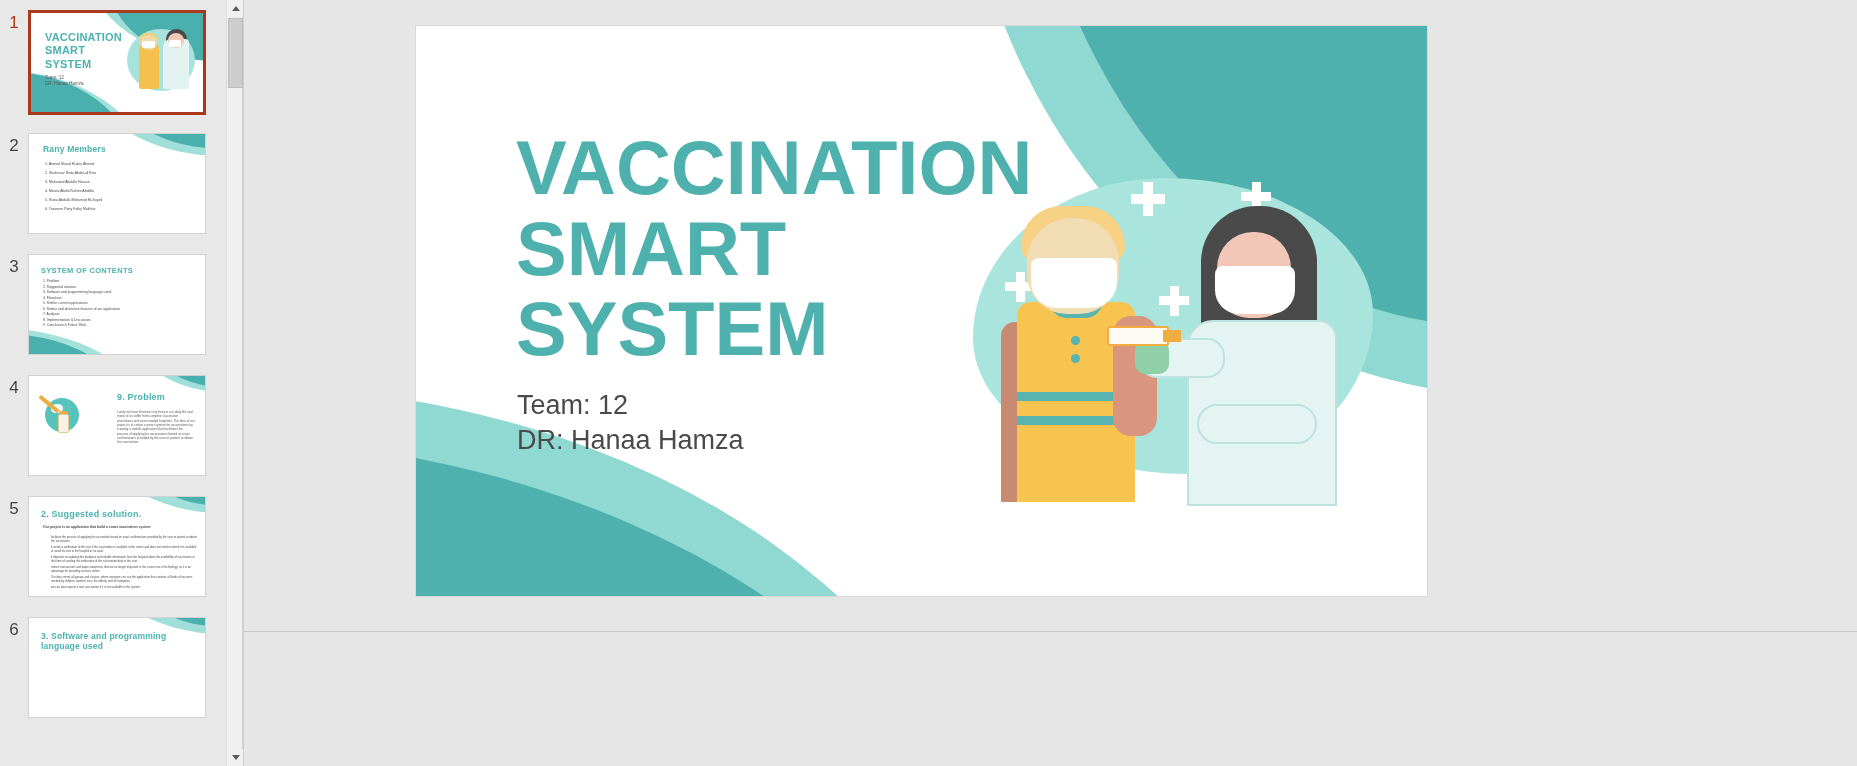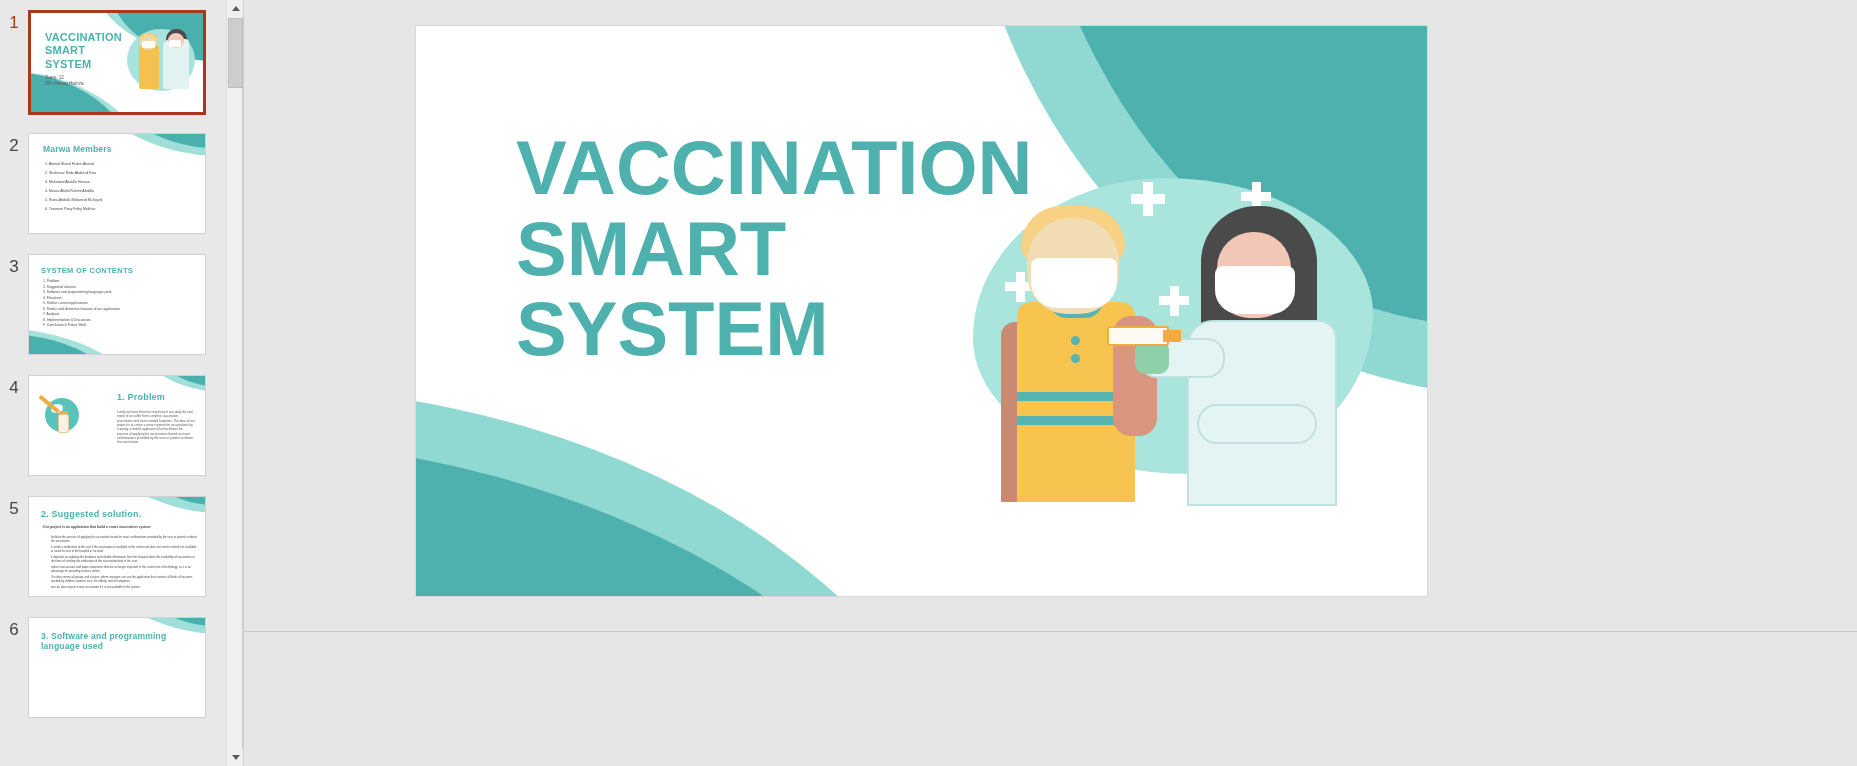--- a/index.html
+++ b/index.html
@@ -508,21 +508,21 @@
         </div>
       </div>
     </div>
 
     <div class="thumb-row" style="top:133px;">
       <div class="thumb-num">2</div>
       <div class="thumb-frame">
         <div class="thumb-inner">
           <div class="wave-tr2" style="top:-62%;height:84%;"></div>
           <div class="wave-tr" style="top:-68%;height:82%;"></div>
-          <div class="t-title" style="left:14px;top:10px;font-size:8.5px;">Marwa Members</div>
+          <div class="t-title" style="left:14px;top:10px;font-size:8.5px;">Rany Members</div>
           <div class="t-list" style="left:16px;top:26px;font-size:3.5px;line-height:2.6;">
             <div>1. Ahmed Sharaf El-den Ahmed</div>
             <div>2. Shahenaz Reda Abdel-all Eisa</div>
             <div>3. Mohamed Abdalla Hassan</div>
             <div>4. Marwa Abdel-Rahmn Abdalla</div>
             <div>5. Rania Abdalla Mohamed El-Sayed</div>
             <div>6. Yassmen Rany Fathy Mokhtar</div>
           </div>
         </div>
       </div>
@@ -554,21 +554,21 @@
       <div class="thumb-num">4</div>
       <div class="thumb-frame">
         <div class="thumb-inner">
           <div class="wave-tr2" style="top:-70%;height:86%;width:58%;"></div>
           <div class="wave-tr" style="top:-74%;height:84%;width:46%;"></div>
           <div class="t4-globe"></div>
           <div class="t4-cont"></div>
           <div class="t4-syr"></div>
           <div class="t4-vialcap"></div>
           <div class="t4-vial"></div>
-          <div class="t-title" style="left:88px;top:16px;font-size:9px;">1. Problem</div>
+          <div class="t-title" style="left:88px;top:16px;font-size:9px;">9. Problem</div>
           <div class="t-para" style="left:88px;top:34px;width:78px;font-size:3.2px;">Lately we have become very busy in our daily life and many of us suffer from complex vaccination procedures and overcrowded hospitals. The idea of our project is to create a smart system for vaccinations by creating a mobile application that facilitates the process of applying for vaccinations based on exact confirmations provided by the user or patient to obtain the vaccination.</div>
         </div>
       </div>
     </div>
 
     <div class="thumb-row" style="top:496px;">
       <div class="thumb-num">5</div>
       <div class="thumb-frame">
         <div class="thumb-inner">
           <div class="wave-tr2" style="top:-66%;height:82%;width:70%;"></div>
@@ -646,20 +646,22 @@
         <div class="doc-arm"></div>
         <div class="doc-lowerarm"></div>
         <div class="doc-hand"></div>
         <div class="syringe"></div>
         <div class="syringe-pl"></div>
       </div>
 
       <div id="slide-title">VACCINATION
 SMART
 SYSTEM</div>
+      <div id="slide-subtitle">Team: 12
+DR: Hanaa Hamza</div>
 
       <div id="watermark">
         <div id="wm-ar">مستقل</div>
         <div id="wm-en">mostaql.com</div>
       </div>
     </div>
   </div>
 
   <div id="notes-divider"></div>
 

